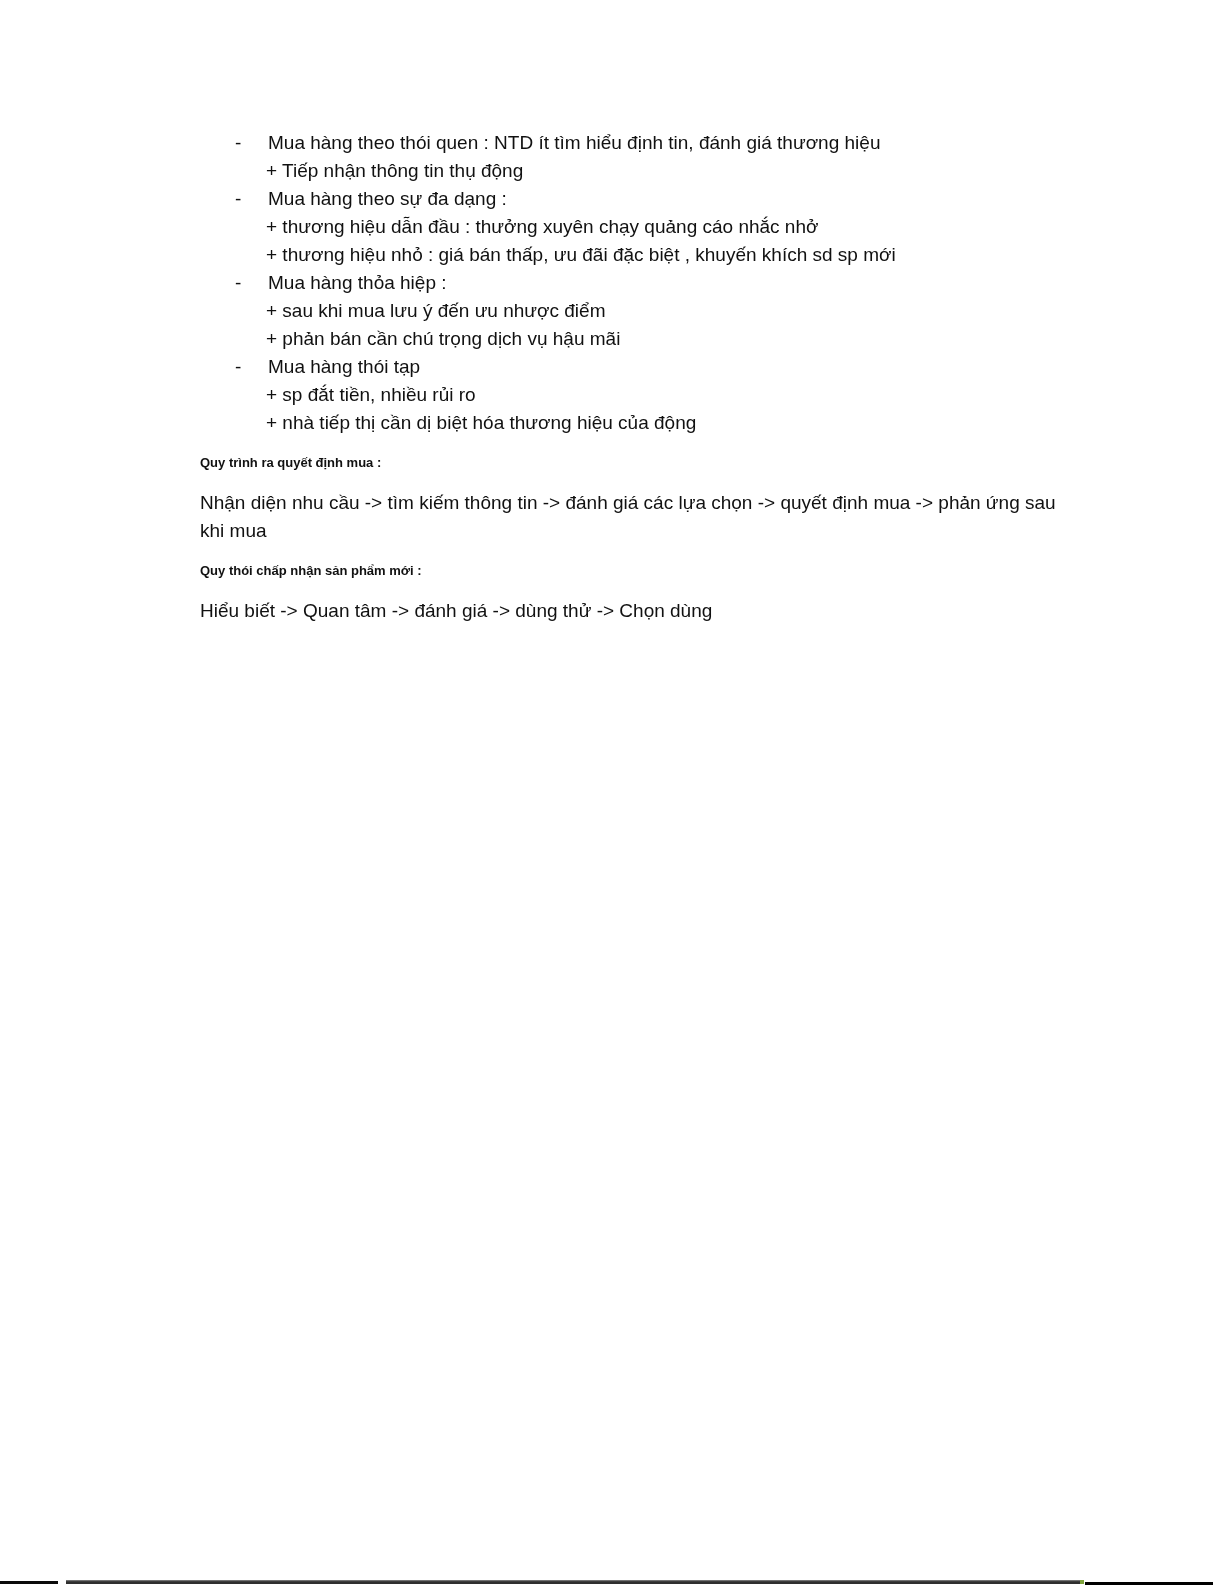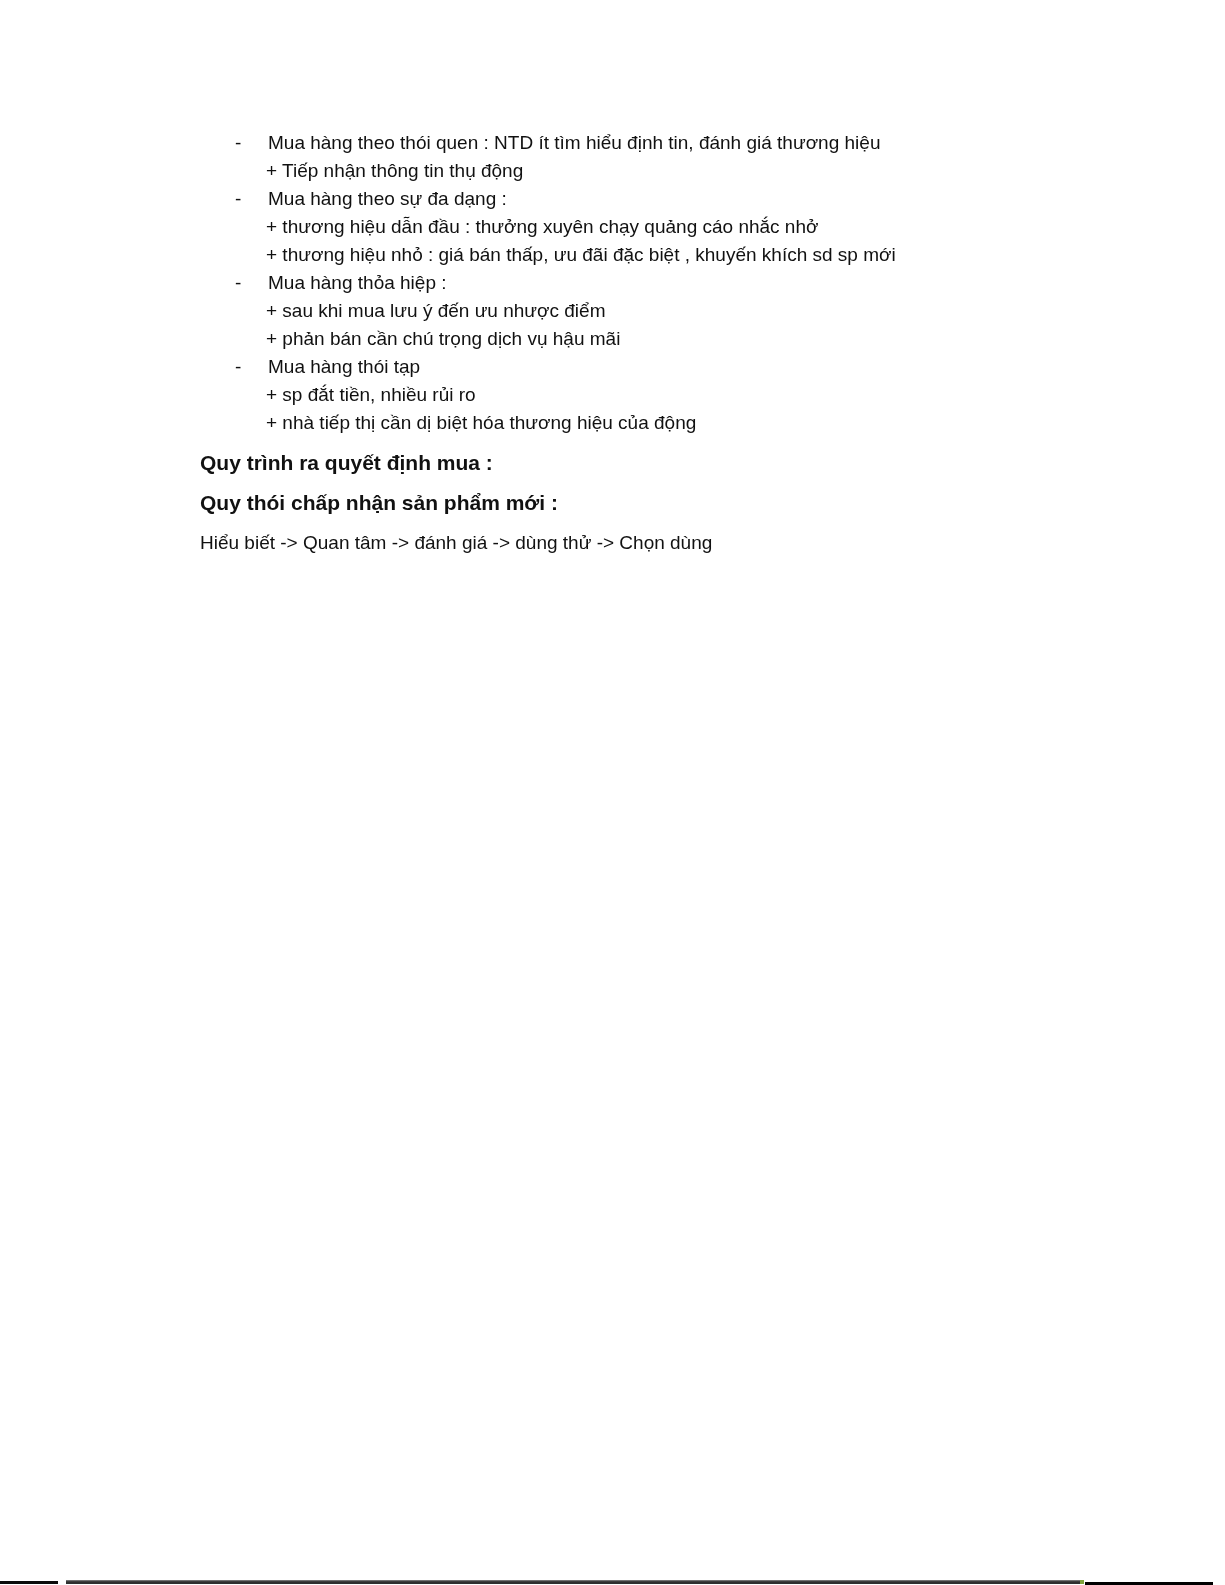--- a/index.html
+++ b/index.html
@@ -33,21 +33,21 @@
     position: absolute;
     left: 35px;
     top: 0;
   }
   .li-sub {
     padding-left: 66px;
     white-space: nowrap;
   }
   .heading {
     margin: 12px 0 0 0;
-    font-size: 21px;
+    font-size: 13px;
     font-weight: bold;
     white-space: nowrap;
   }
   .para {
     margin: 12px 0 0 0;
   }
   .para-line {
     white-space: nowrap;
   }
   
@@ -111,20 +111,24 @@
     <div class="li-sub">+ phản bán cần chú trọng dịch vụ hậu mãi</div>
 
     <div class="li-title">
       <span class="marker">-</span>
       <span>Mua hàng thói tạp</span>
     </div>
     <div class="li-sub">+ sp đắt tiền, nhiều rủi ro</div>
     <div class="li-sub">+ nhà tiếp thị cần dị biệt hóa thương hiệu của động</div>
 
     <div class="heading">Quy trình ra quyết định mua :</div>
+    <div class="para">
+      <div class="para-line">Nhận diện nhu cầu -&gt; tìm kiếm thông tin -&gt; đánh giá các lựa chọn -&gt; quyết định mua -&gt; phản ứng sau</div>
+      <div class="para-line">khi mua</div>
+    </div>
 
     <div class="heading">Quy thói chấp nhận sản phẩm mới :</div>
     <div class="para">
       <div class="para-line">Hiểu biết -&gt; Quan tâm -&gt; đánh giá -&gt; dùng thử -&gt; Chọn dùng</div>
     </div>
 
   </div>
 
   <div class="bseg-a"></div>
   <div class="bseg-b"></div>

